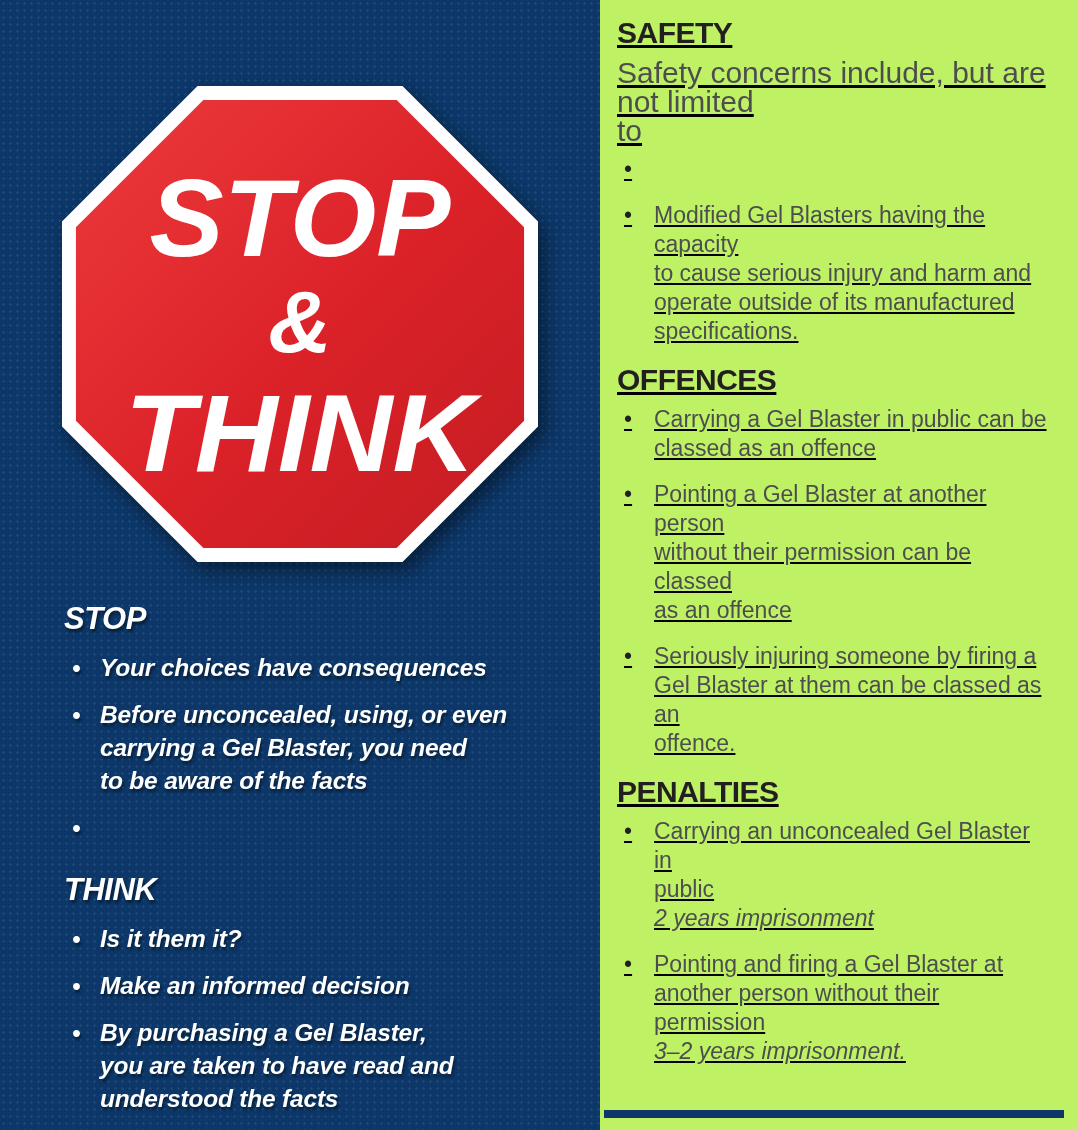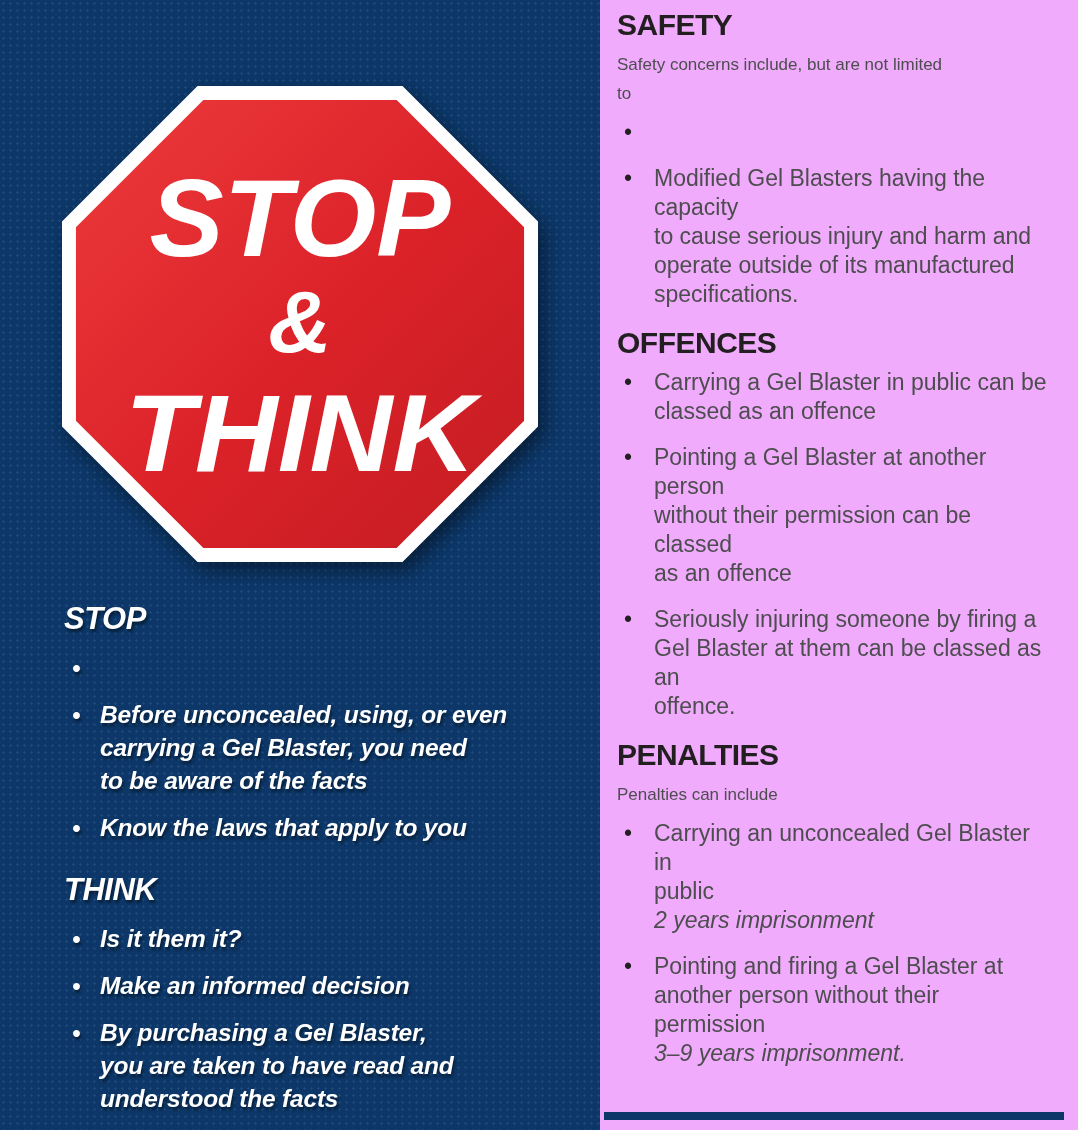--- a/index.html
+++ b/index.html
@@ -24,30 +24,30 @@
   .left-h.think { margin-top:28px; }
   .lb-item {
     display:flex; padding-left:8px; margin-bottom:14px;
     font-size:24.5px; font-weight:bold; line-height:33px;
     text-shadow:1.5px 2.5px 3px rgba(0,0,0,0.45);
   }
   .lb-dot { width:28px; flex-shrink:0; font-size:24px; }
   .lb-txt { white-space:pre-line; letter-spacing:-0.2px; }
 
   
-  .right-panel { flex:1; box-sizing:border-box; padding-top:2px; background:#f0abfc; }
+  .right-panel { flex:1; box-sizing:border-box; padding-top:10px; background:#bef264;text-decoration:underline; }
   .right-section { padding:0 30px 0 17px; }
   .right-h {
     font-size:30px; font-weight:bold; color:#231f20; letter-spacing:-0.5px;
     margin:6px 0 8px 0;
   }
   .right-h.offences { margin-top:16px; }
   .right-h.penalties { margin-top:12px; }
   .intro {
-    font-size:17px; color:#4d4d4f; line-height:29px; margin:0 0 10px 0; white-space:pre-line;
+    font-size:30px; color:#4d4d4f; line-height:29px; margin:0 0 10px 0; white-space:pre-line;
   }
   .rb-item {
     display:flex; margin:0 0 17px 7px; color:#4d4d4f; font-size:23px; line-height:29px;
   }
   .rb-dot { width:30px; flex-shrink:0; color:#231f20; }
   .rb-txt { white-space:pre-line; }
   .rb-note { font-style:italic;text-align:right; }
 
   
   .divider-bar { height:8px; background:#0c3768; margin:44px 14px 0 4px; }
@@ -79,30 +79,30 @@
         <text class="sign-text" x="240" y="172" font-size="110" text-anchor="middle" textLength="302" lengthAdjust="spacingAndGlyphs">STOP</text>
         <text class="sign-text" x="240" y="268" font-size="88" text-anchor="middle">&amp;</text>
         <text class="sign-text" x="240" y="388" font-size="110" text-anchor="middle" textLength="352" lengthAdjust="spacingAndGlyphs">THINK</text>
       </svg>
     </div>
 
     <div class="left-section">
       <div class="left-h">STOP</div>
       <div class="lb-item">
         <span class="lb-dot">•</span>
+        <span class="lb-txt">Your choices have consequences</span>
       </div>
       <div class="lb-item">
         <span class="lb-dot">•</span>
         <span class="lb-txt">Before unconcealed, using, or even
 carrying a Gel Blaster, you need
 to be aware of the facts</span>
       </div>
       <div class="lb-item">
         <span class="lb-dot">•</span>
-        <span class="lb-txt">Know the laws that apply to you</span>
       </div>
 
       <div class="left-h think">THINK</div>
       <div class="lb-item">
         <span class="lb-dot">•</span>
         <span class="lb-txt">Is it them it?</span>
       </div>
       <div class="lb-item">
         <span class="lb-dot">•</span>
         <span class="lb-txt">Make an informed decision</span>
@@ -150,32 +150,31 @@
       <div class="rb-item">
         <span class="rb-dot">•</span>
         <span class="rb-txt">Seriously injuring someone by firing a
 Gel Blaster at them can be classed as an
 offence.</span>
       </div>
     </div>
 
     <div class="right-section">
       <div class="right-h penalties">PENALTIES</div>
-      <p class="intro">Penalties can include</p>
       <div class="rb-item">
         <span class="rb-dot">•</span>
         <span class="rb-txt"><span>Carrying an unconcealed Gel Blaster in
 public</span>
 <span class="rb-note">2 years imprisonment</span></span>
       </div>
       <div class="rb-item">
         <span class="rb-dot">•</span>
         <span class="rb-txt"><span>Pointing and firing a Gel Blaster at
 another person without their permission</span>
-<span class="rb-note">3–9 years imprisonment.</span></span>
+<span class="rb-note">3–2 years imprisonment.</span></span>
       </div>
     </div>
 
     <div class="divider-bar"></div>
 
     <div class="footer-row">
       <div class="badge-wrap">
         <svg viewBox="0 0 140 170">
 
           <ellipse cx="70" cy="96" rx="51" ry="57" fill="none" stroke="#1f7a33" stroke-width="14"></ellipse>

